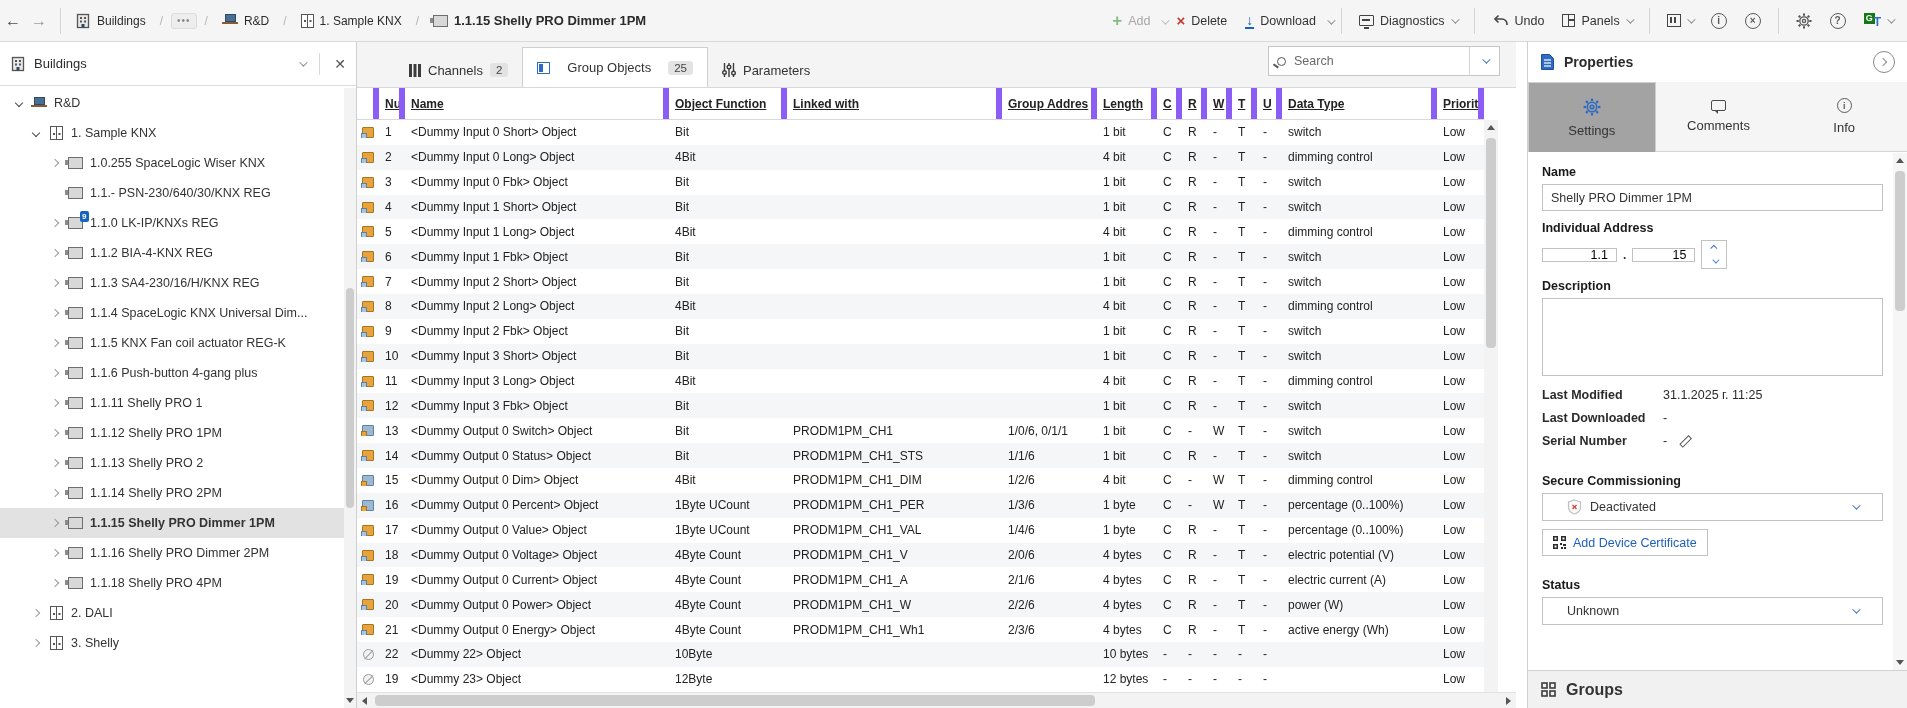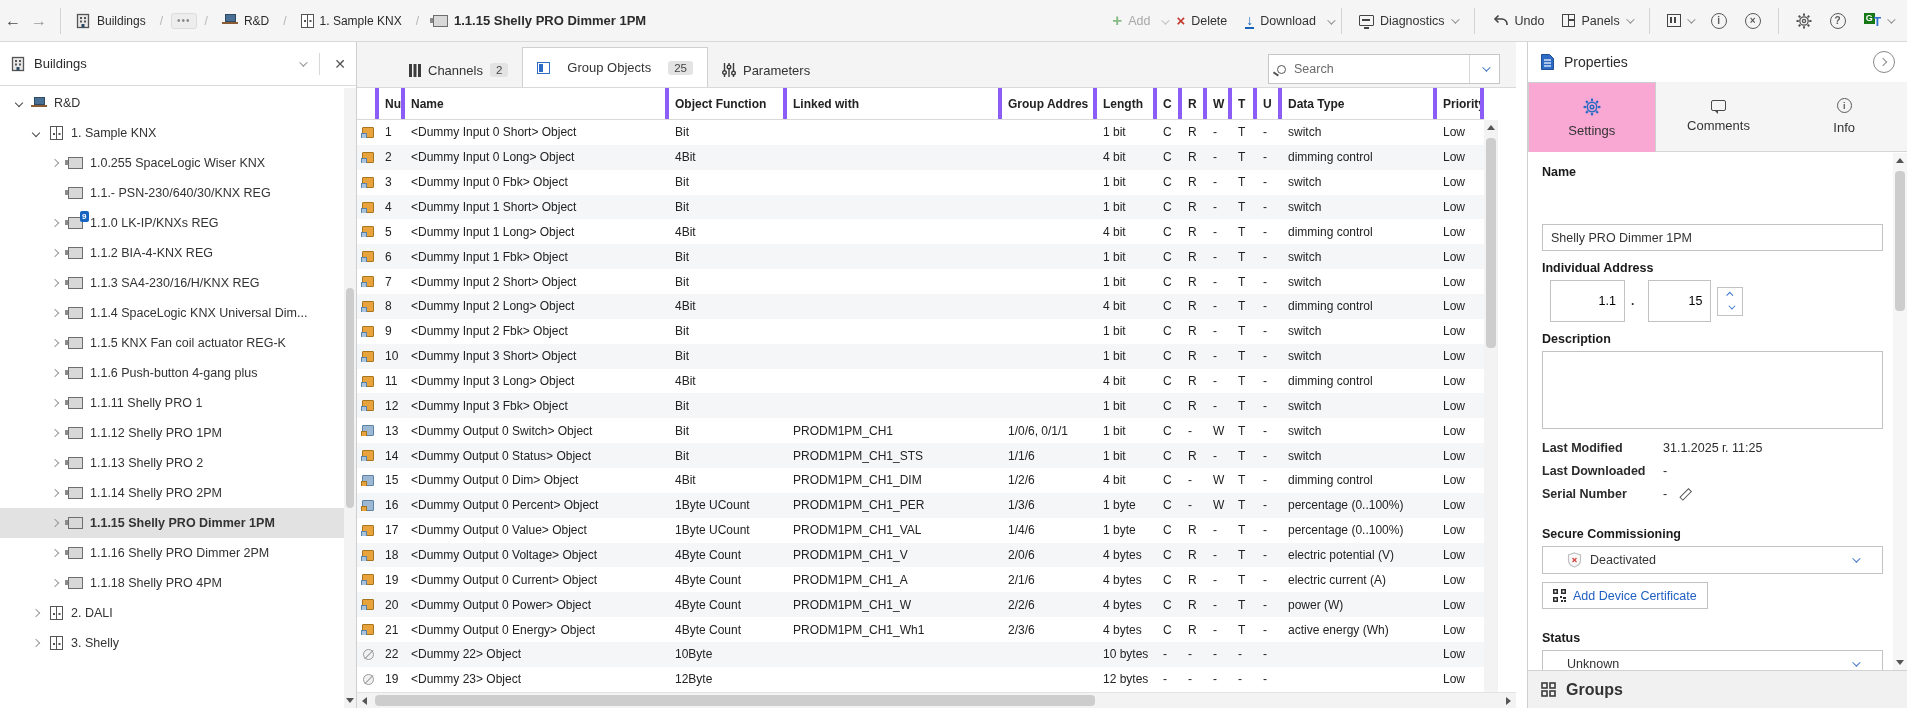--- a/index.html
+++ b/index.html
@@ -81,34 +81,34 @@
   .main-tabs { position:absolute; left:357px; top:42px; width:1159px; height:46px; background:#f4f4f4;
     border-bottom:1px solid #d9d9d9; display:flex; align-items:flex-end; }
   .mtab { height:34px; display:flex; align-items:center; gap:7px; padding:0 14px; font-size:13px; color:#333; }
   .mtab.active { background:#fff; border:1px solid #cfcfcf; border-bottom:none; height:40px;gap:17px; }
   .mtab-count { background:#e3e3e3; border-radius:3px; padding:1px 6px; font-size:11.5px; color:#444; }
   .chan-ic { width:12px; height:13px; position:relative; }
   .chan-ic::before { content:""; position:absolute; left:0; top:0; width:2.5px; height:13px; background:#3c3c3c;
     box-shadow:4.5px 0 0 #3c3c3c, 9px 0 0 #3c3c3c; }
   .go-tab-ic { width:13px; height:12px; border:1.6px solid #2e6bc4; position:relative; }
   .go-tab-ic::before { content:""; position:absolute; left:1px; top:1px; width:4px; height:8px; background:#2e6bc4; }
-  .search-wrap { position:absolute; right:16px; top:12px; width:232px; height:30px; border:1px solid #c6c6c6;
+  .search-wrap { position:absolute; right:16px; top:4px; width:232px; height:30px; border:1px solid #c6c6c6;
     background:#fff; display:flex; align-items:center; }
   .mag { width:9px; height:9px; border:1.6px solid #555; border-radius:50%; position:relative; margin:0 8px; flex:0 0 9px; }
   .mag::after { content:""; position:absolute; left:-5px; top:7px; width:6px; height:1.6px; background:#555; transform:rotate(35deg); }
   .search-input { border:none; outline:none; flex:1; font-size:12.5px; color:#333; font-family:"Liberation Sans",sans-serif; }
   .search-input::placeholder { color:#6a6a6a; }
   .search-drop { width:30px; align-self:stretch; border-left:1px solid #d6d6d6; display:flex; align-items:center; justify-content:center; }
 
   
   .grid-cols { display:grid; grid-template-columns:22px 26px 264px 118px 215px 95px 60px 25px 25px 25px 25px 25px 155px 1fr; }
   .table-wrap { position:absolute; left:357px; top:88px; width:1127px; bottom:16px; background:#fff; overflow:hidden; }
   .thead { height:32px; border-bottom:1px solid #d9d9d9; align-items:stretch; }
   .th { display:flex; align-items:center; padding:0 6px; font-weight:bold; font-size:12px; color:#222;
-    border-right:4px solid #8b5cf6; overflow:hidden; white-space:nowrap; }
+    border-right:6px solid #8b5cf6; overflow:hidden; white-space:nowrap;text-decoration:underline; }
   .trow { height:24.87px; align-items:center; white-space:nowrap; font-size:12px; color:#222; }
   .trow:nth-child(even) { background:#f5f6f7; }
   .td { overflow:hidden; padding:0 6px; }
   .td.ic { display:flex; justify-content:center; padding:0; }
   .go-orange { width:12px; height:11px; background:#e9a33c; border:1px solid #a8751f; border-radius:1px; position:relative; }
   .go-orange::after { content:""; position:absolute; left:-2px; bottom:-2px; width:4px; height:4px; background:#aac4de; border:1px solid #5b83a8; }
   .go-blue { width:12px; height:11px; background:#9db8d2; border:1px solid #5b83a8; border-radius:1px; position:relative; }
   .go-blue::after { content:""; position:absolute; left:-2px; bottom:-2px; width:4px; height:4px; background:#e9a33c; border:1px solid #a8751f; }
   .go-disabled { width:11px; height:11px; border:1.3px solid #9a9a9a; border-radius:50%; position:relative; background:#f2f2f2; }
   .go-disabled::after { content:""; position:absolute; left:-1px; top:4.3px; width:12px; height:1.3px; background:#9a9a9a; transform:rotate(-45deg); }
@@ -118,35 +118,35 @@
   .v-scroll .up { position:absolute; top:5px; left:3px; border-left:4px solid transparent; border-right:4px solid transparent; border-bottom:5px solid #555; }
   .v-scroll .vthumb { position:absolute; left:2px; top:18px; width:10px; height:210px; background:#cdcdcd; border-radius:4px; }
   .h-scroll { position:absolute; left:357px; bottom:0; width:1159px; height:16px; background:#f3f3f3; border-top:1px solid #e2e2e2; }
   .h-scroll .left { position:absolute; left:5px; top:4px; border-top:4px solid transparent; border-bottom:4px solid transparent; border-right:5px solid #555; }
   .h-scroll .right { position:absolute; right:5px; top:4px; border-top:4px solid transparent; border-bottom:4px solid transparent; border-left:5px solid #555; }
   .h-scroll .hthumb { position:absolute; left:18px; top:2px; height:11px; width:720px; background:#cdcdcd; border-radius:4px; }
 
   
   .props { position:absolute; left:1527px; top:42px; width:380px; bottom:0; background:#fff; border-left:1px solid #cfcfcf; }
   .props-head { height:40px; display:flex; align-items:center; gap:9px; padding:0 12px; }
-  .props-title { font-size:14px; font-weight:normal; flex:1; }
+  .props-title { font-size:14px; font-weight:bold; flex:1; }
   .collapse-btn { width:22px; height:22px; border:1.4px solid #8a8a8a; border-radius:50%; display:flex; align-items:center; justify-content:center; }
   .collapse-btn .chev { transform:rotate(-45deg); margin-left:-2px; }
   .props-tabs { display:flex; height:70px; background:#f5f5f5; border-bottom:1px solid #d6d6d6; }
   .ptab { flex:1; display:flex; flex-direction:column; align-items:center; justify-content:center; gap:7px; font-size:13px; color:#333; }
-  .ptab.active { background:#f9a8d4; border:1px solid #cfcfcf; border-bottom:none; margin-bottom:-1px; }
+  .ptab.active { background:#a3a3a3; border:1px solid #cfcfcf; border-bottom:none; margin-bottom:-1px; }
   .bubble-ic { width:15px; height:11px; border:1.5px solid #4a4a4a; border-radius:2px; position:relative; }
   .bubble-ic::after { content:""; position:absolute; left:2px; bottom:-4px; border-left:4px solid transparent; border-right:0px solid transparent; border-top:4px solid #4a4a4a; }
   .props-body { position:absolute; top:111px; left:0; right:14px; bottom:38px; padding:12px 0 0 14px; overflow:hidden; }
   .plabel { font-weight:bold; font-size:12.5px; margin:10px 0 5px; color:#1a1a1a; }
   .pinput { width:341px; height:27px; border:1px solid #c2c2c2; padding:0 8px; font-size:12.5px; color:#333;
-    font-family:"Liberation Sans",sans-serif; outline:none; background:#fff;margin-top:40px; }
+    font-family:"Liberation Sans",sans-serif; outline:none; background:#fff; }
   .ia-row { display:flex; align-items:center; gap:6px; }
-  .ia-input { width:75px; height:42px; border:1px solid #c2c2c2; text-align:right; padding:0 8px; font-size:12.5px;
-    font-family:"Liberation Sans",sans-serif; outline:none;margin-left:8px; }
+  .ia-input { width:75px; height:14px; border:1px solid #c2c2c2; text-align:right; padding:0 8px; font-size:12.5px;
+    font-family:"Liberation Sans",sans-serif; outline:none; }
   .ia-input.n2 { width:63px; }
   .spinner { width:26px; height:29px; border:1px solid #c2c2c2; display:flex; flex-direction:column; }
   .spin-btn { flex:1; display:flex; align-items:center; justify-content:center; }
   .spin-btn .chev { width:5px; height:5px; }
   .spin-btn.up .chev { transform:rotate(-135deg) translateY(-1px); }
   .ptextarea { width:341px; height:78px; border:1px solid #c2c2c2; resize:none; outline:none; font-family:"Liberation Sans",sans-serif; }
   .kv { display:flex; align-items:center; margin-top:9px; font-size:12.5px; }
   .kv .k { font-weight:bold; width:121px; }
   .pencil { width:12px; height:12px; position:relative; margin-left:10px; }
   .pencil::before { content:""; position:absolute; left:2px; top:4px; width:11px; height:2.5px; background:#fff;

